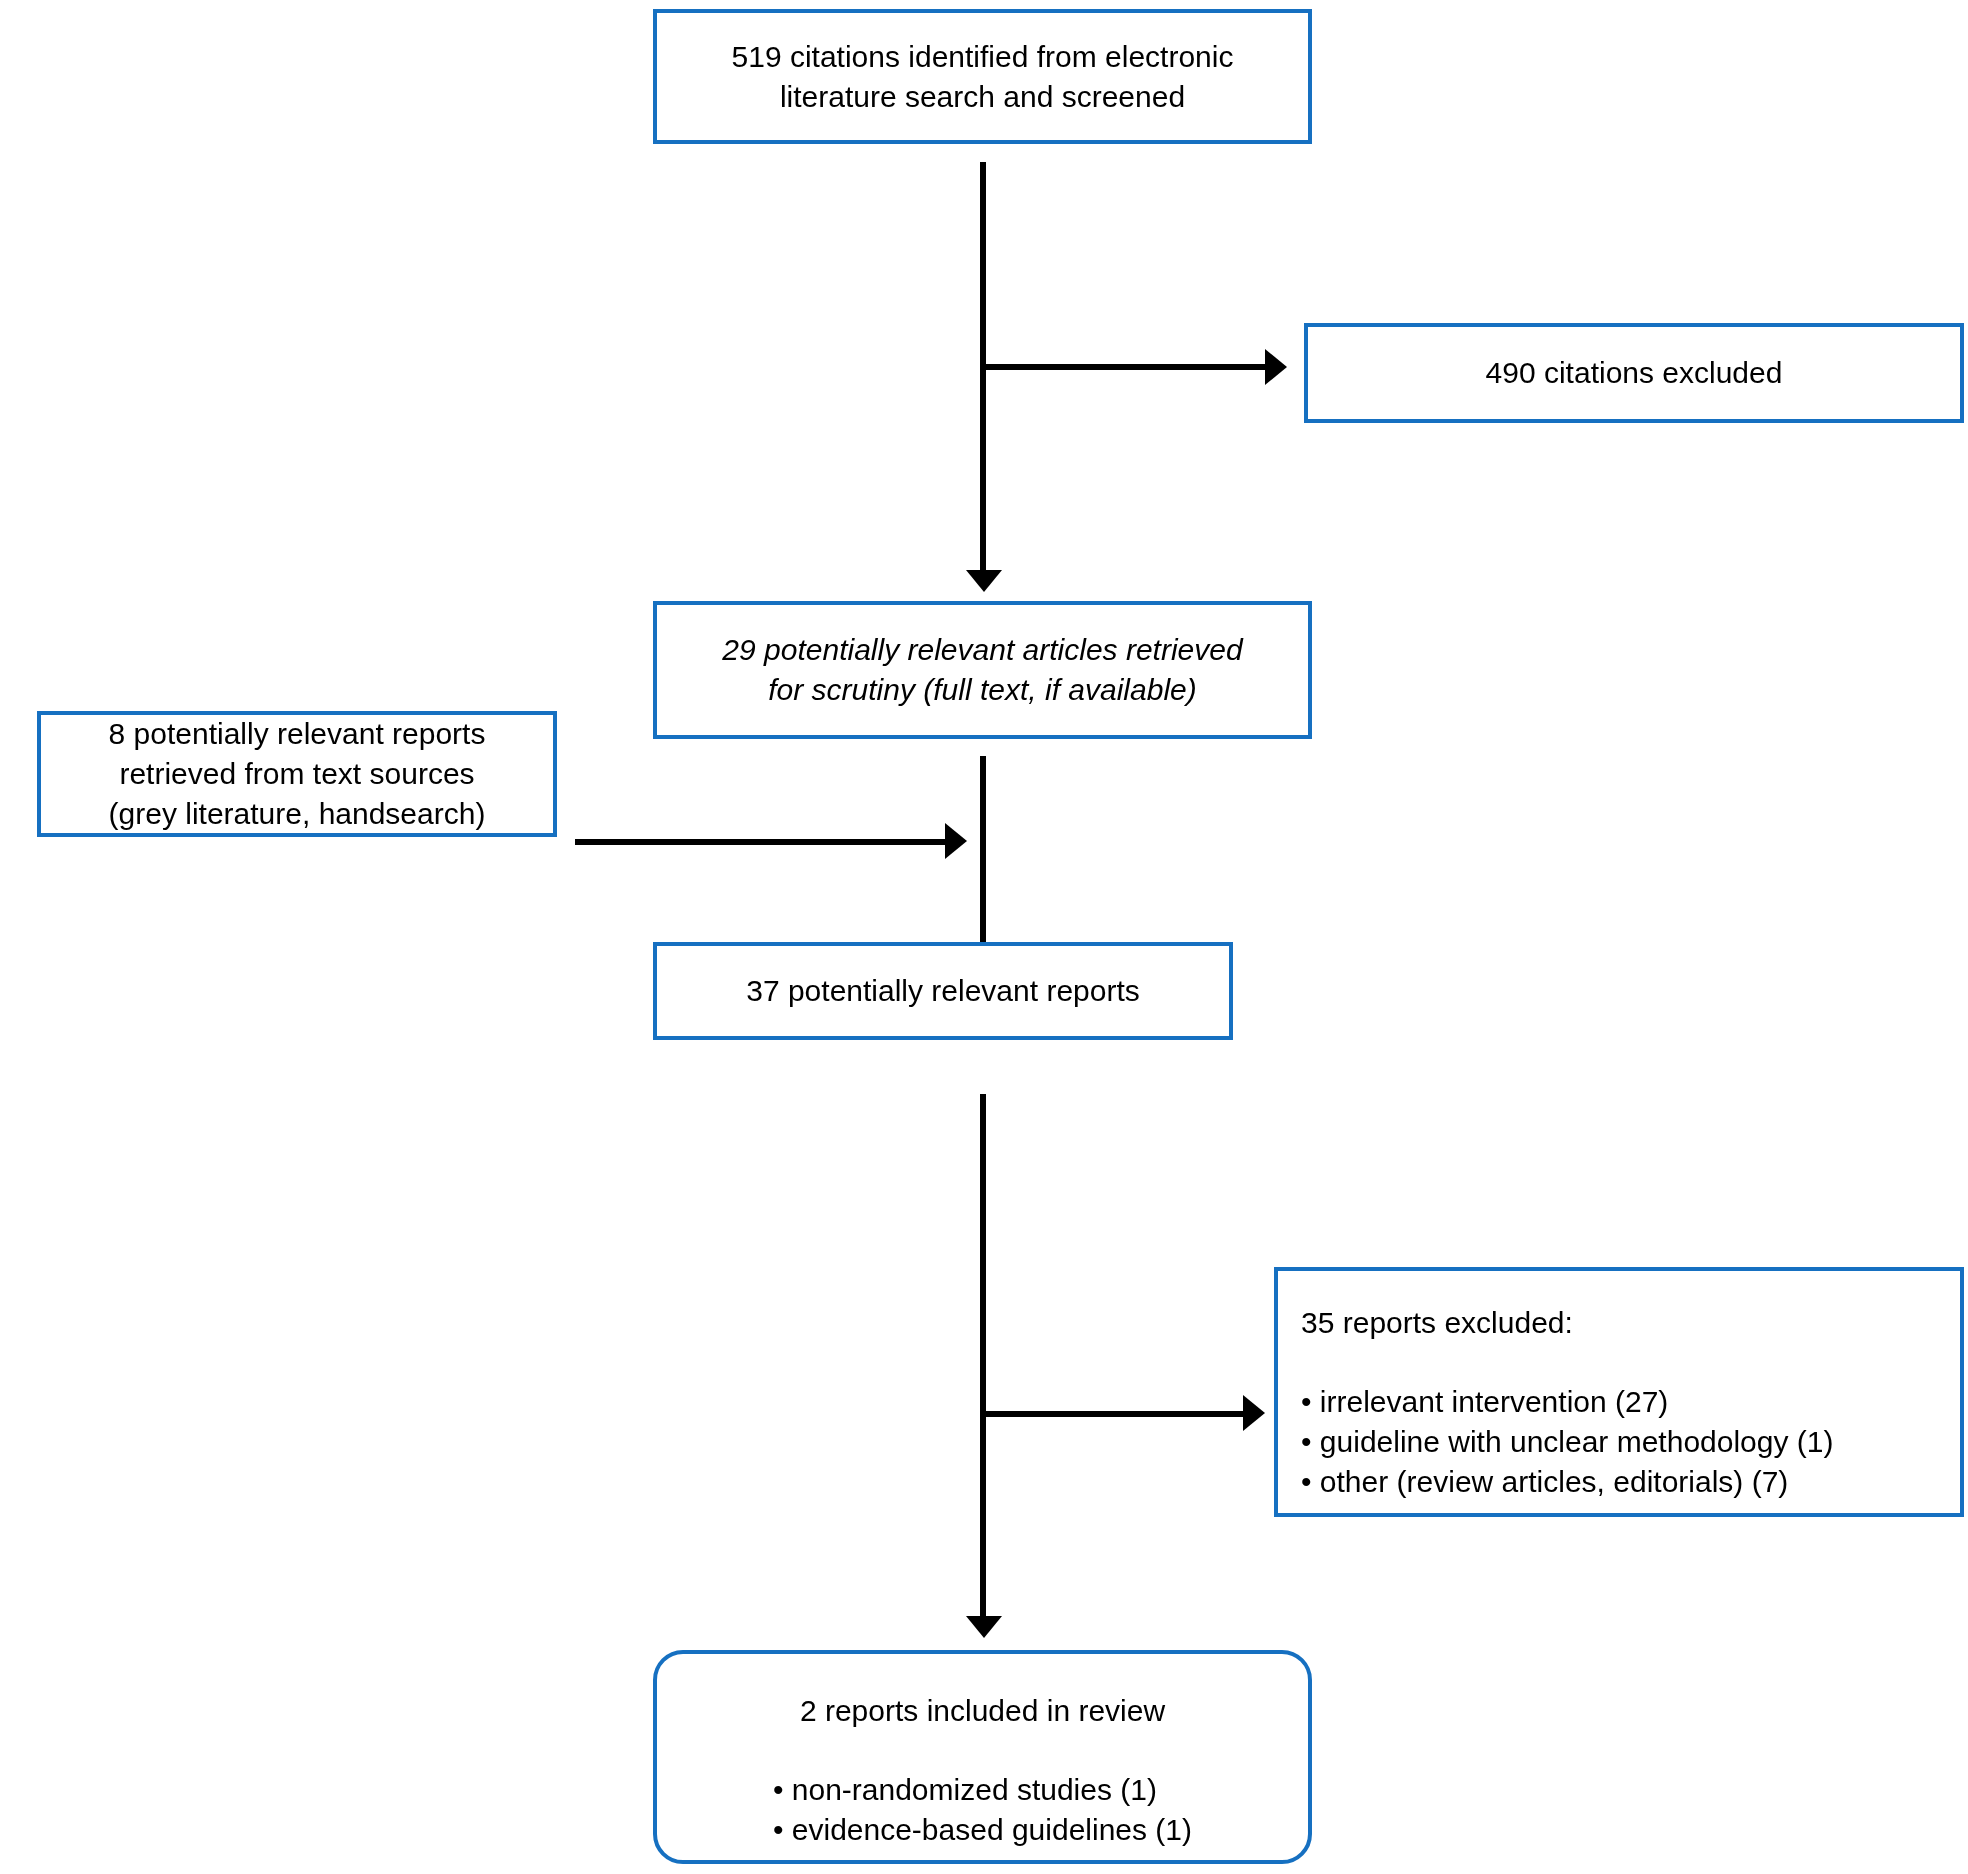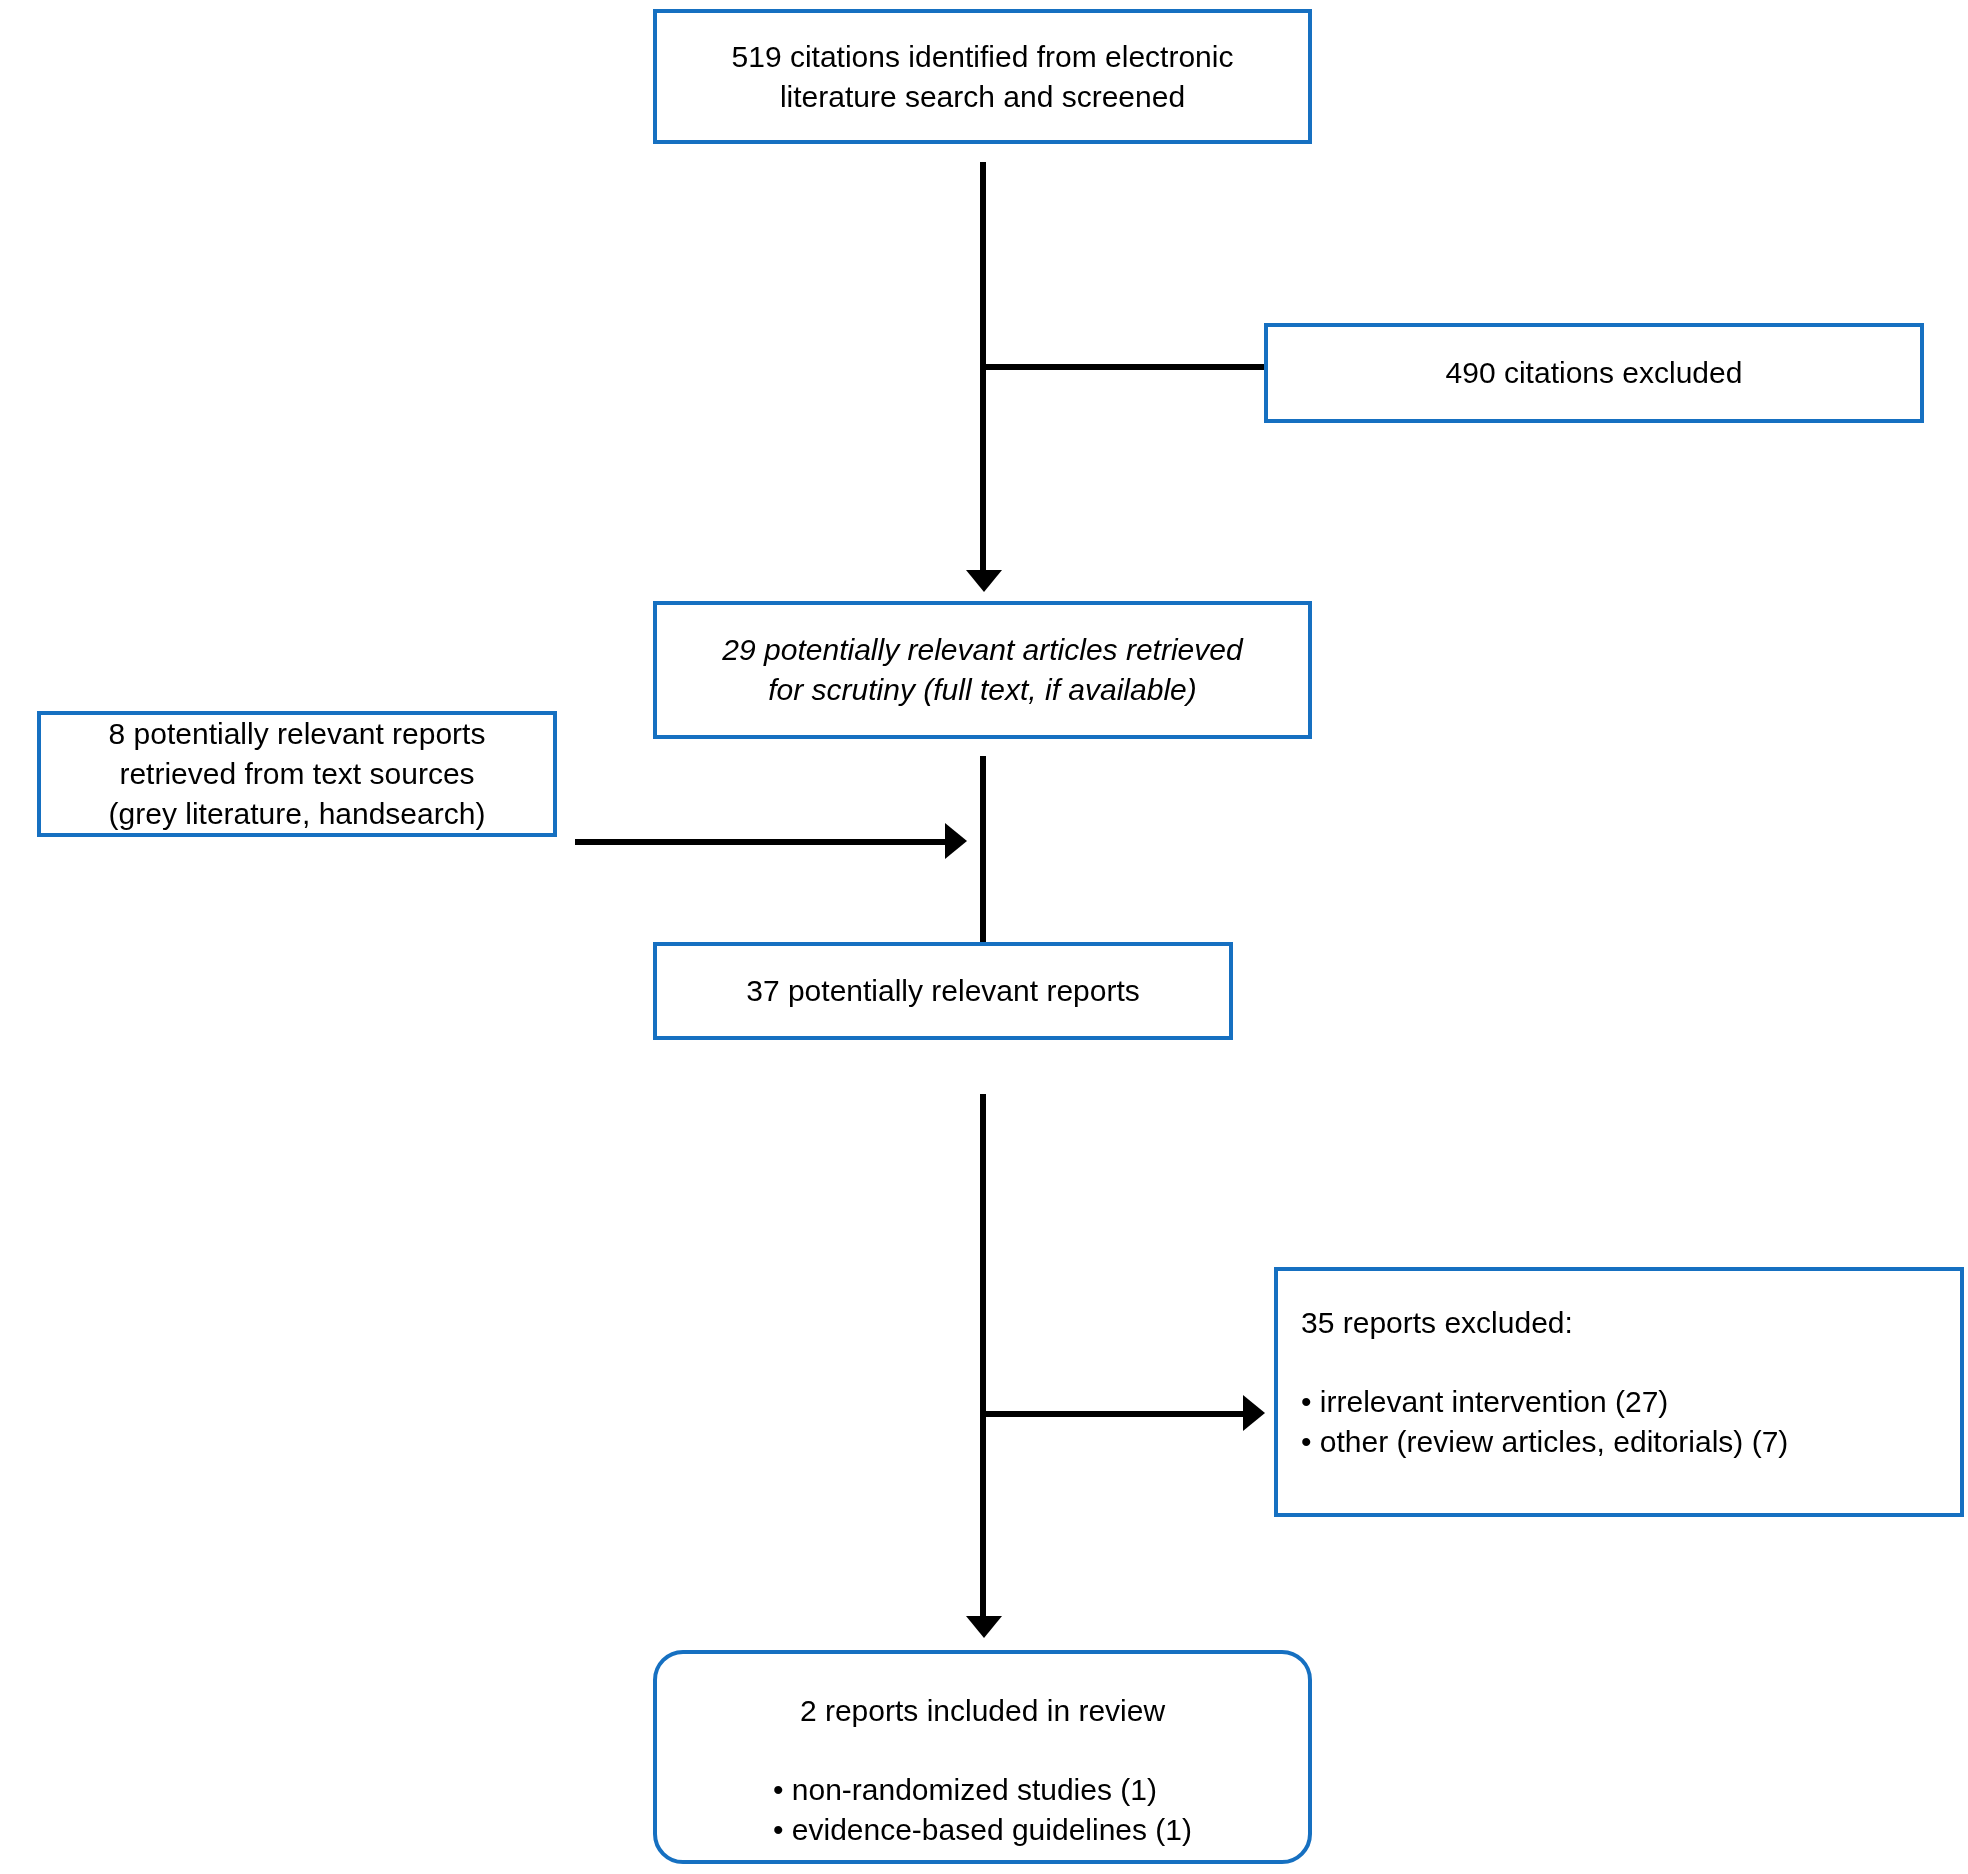--- a/index.html
+++ b/index.html
@@ -84,21 +84,21 @@
   <div class="box center" style="left:653px; top:9px; width:659px; height:135px;">
     <div>519 citations identified from electronic</div>
     <div>literature search and screened</div>
   </div>
 
   <div class="vline" style="left:980px; top:162px; height:408px;"></div>
   <div class="head-down" style="left:966px; top:570px;"></div>
   <div class="hline" style="left:980px; top:364px; width:285px;"></div>
   <div class="head-right" style="left:1265px; top:349px;"></div>
 
-  <div class="box center" style="left:1264px; top:323px; width:660px; height:100px;">
+  <div class="box center" style="left:1304px; top:323px; width:660px; height:100px;">
     <div>490 citations excluded</div>
   </div>
 
   <div class="box center" style="left:653px; top:601px; width:659px; height:138px;font-style:italic;">
     <div>29 potentially relevant articles retrieved</div>
     <div>for scrutiny (full text, if available)</div>
   </div>
 
   <div class="box center" style="left:37px; top:711px; width:520px; height:126px;">
     <div>8 potentially relevant reports</div>
@@ -118,20 +118,21 @@
 
   <div class="vline" style="left:980px; top:1094px; height:522px;"></div>
   <div class="head-down" style="left:966px; top:1616px;"></div>
   <div class="hline" style="left:980px; top:1411px; width:263px;"></div>
   <div class="head-right" style="left:1243px; top:1395px;"></div>
 
   <div class="box listbox" style="left:1274px; top:1267px; width:690px; height:250px;">
     <div class="list-title">35 reports excluded:</div>
     <div>
       <div class="bullet">irrelevant intervention (27)</div>
+      <div class="bullet">guideline with unclear methodology (1)</div>
       <div class="bullet">other (review articles, editorials) (7)</div>
     </div>
   </div>
 
   <div class="box includedbox" style="left:653px; top:1650px; width:659px; height:214px;border-radius:30px;">
     <div class="list-title">2 reports included in review</div>
     <div>
       <div class="bullets-inline">
         <div class="bullet">non-randomized studies (1)</div>
         <div class="bullet">evidence-based guidelines (1)</div>

